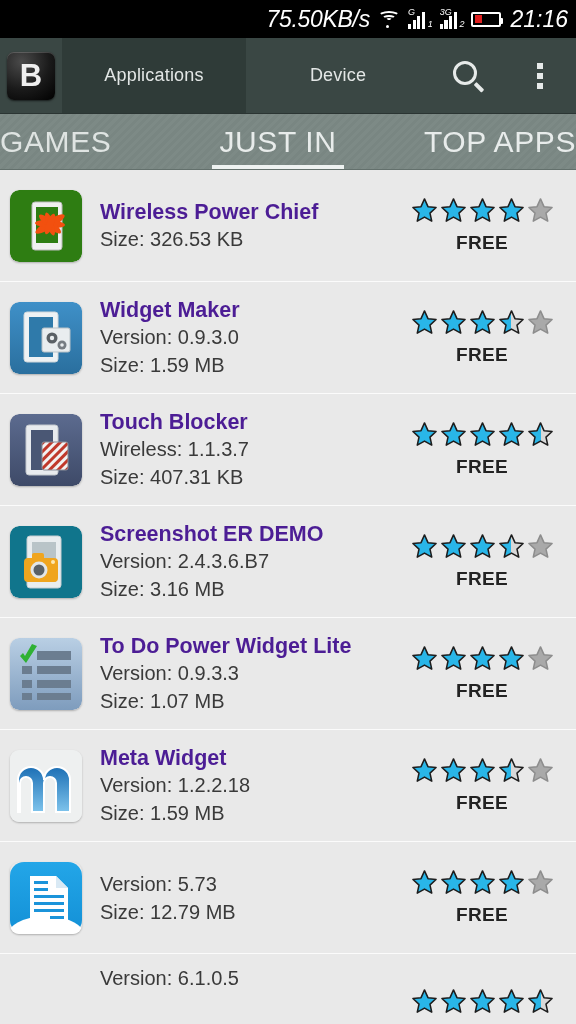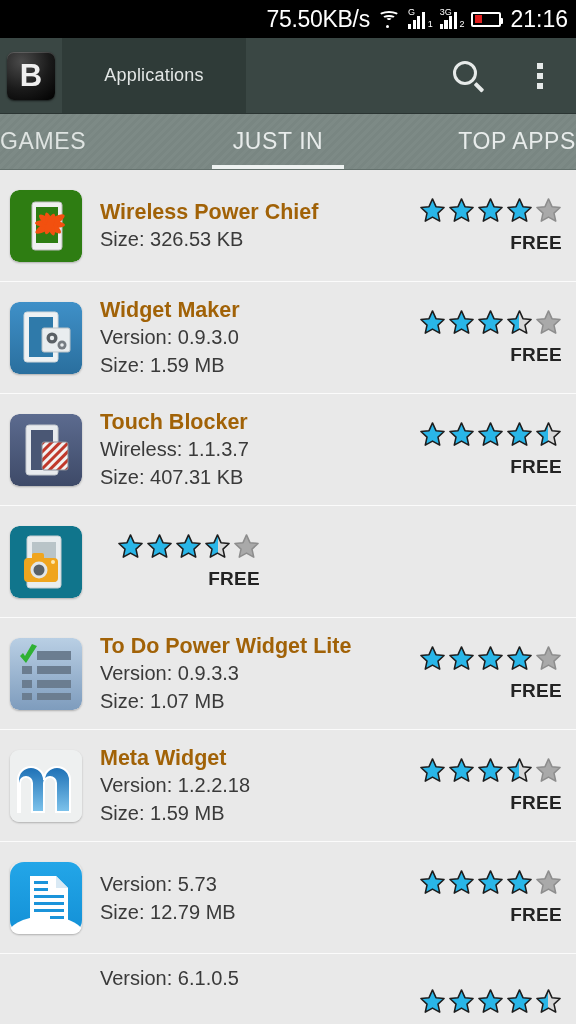--- a/index.html
+++ b/index.html
@@ -11,20 +11,21 @@
     position:relative;
   }
 
   
   .statusbar{
     height:38px; width:100%;
     background:#000;
     display:flex; align-items:center; justify-content:flex-end;
     padding:0 8px 0 0; gap:7px;
     color:#fff;
+    font-style:italic;
   }
   .net-speed{ font-size:23px; letter-spacing:-0.3px; font-weight:400; }
   .clock{ font-size:23px; letter-spacing:0px; margin-left:2px;}
 
   .sb-icon{ display:flex; align-items:flex-end; }
 
   
   .wifi{ position:relative; width:24px; height:20px; }
   .wifi .arc{ position:absolute; left:50%; transform:translateX(-50%);
       border:2.4px solid #fff; border-bottom-color:transparent;
@@ -86,21 +87,21 @@
 
   
   .tabstrip{
     height:56px; width:100%;
     background:repeating-linear-gradient(135deg,#7d8a86 0px,#7d8a86 3px,#798682 3px,#798682 6px);
     display:flex; align-items:stretch; position:relative;
     border-bottom:1px solid #63706c;
   }
   .tab{
     display:flex; align-items:center; justify-content:center;
-    color:#e8eceb; font-size:23px; letter-spacing:.6px; position:relative;
+    color:#e8eceb; font-size:30px; letter-spacing:.6px; position:relative;
   }
   .tab.t-left { flex:0 0 208px; justify-content:flex-start; padding-left:0; color:#dfe4e2;}
   .tab.t-mid  { flex:0 0 140px; }
   .tab.t-right{ flex:1 1 auto; justify-content:flex-end; padding-right:0;}
   .tab.active:after{
     content:""; position:absolute; left:4px; right:4px; bottom:0;
     height:4px; background:#eef2f1;
   }
 
   
@@ -113,25 +114,25 @@
     position:relative;
   }
   .row:before{
     content:""; position:absolute; left:0; right:0; bottom:-1px; height:1px;
     background:#fbfbfb;
   }
   .icon-box{ width:72px;height:72px; flex:none; margin-right:18px;
       border-radius:9px; overflow:hidden; position:relative;
       box-shadow:0 1px 2px rgba(0,0,0,.25);}
   .meta{ flex:1 1 auto; min-width:0; }
-  .app-title{ font-size:21.5px; font-weight:bold; color:#a16207; line-height:26px;
+  .app-title{ font-size:21.5px; font-weight:bold; color:#4c1d95; line-height:26px;
       white-space:nowrap; overflow:hidden; }
   .app-ver, .app-size{ font-size:20px; color:#3a3a3a; line-height:28px; }
   .right{ flex:none; width:160px; display:flex; flex-direction:column;
-      align-items:flex-end; justify-content:center; gap:8px;}
+      align-items:center; justify-content:center; gap:8px;}
   .stars{ display:flex; gap:2px; }
   .price{ font-size:19px; font-weight:bold; color:#232323; letter-spacing:.3px;}
 
   .star{ width:27px;height:27px; display:block; }
 
   
   .row.partial{ height:74px; align-items:flex-start; padding-top:10px; }
   .row.partial .icon-box{ margin-top:2px; }
   .row.partial .right{ justify-content:flex-start; padding-top:24px;}
 </style>
@@ -177,20 +178,23 @@
 
 <div class="actionbar">
   <div class="logo-wrap">
     <div class="logo">B</div>
   </div>
 
   <div class="ab-tab active">
     <span>Applications</span>
   </div>
 
+  <div class="ab-tab">
+    <span>Device</span>
+  </div>
 
   <div class="ab-spacer"></div>
 
   <div class="ab-btn">
     <span class="search-ic">
       <span class="ring"></span>
         <span class="handle"></span>
     </span>
   </div>
 
@@ -356,20 +360,25 @@
       <div class="icon-box"><svg viewBox="0 0 72 72" width="72" height="72">
           <rect width="72" height="72" rx="9" fill="#10758c"></rect>
           <rect x="17" y="10" width="34" height="52" rx="3" fill="#e9edef" stroke="#c6ced2"></rect>
           <rect x="22" y="16" width="24" height="40" fill="#b9c4c8"></rect>
           <rect x="14" y="32" width="34" height="24" rx="4" fill="#f0a51e"></rect>
           <rect x="22" y="27" width="12" height="7" rx="2" fill="#f0a51e"></rect>
           <circle cx="29" cy="44" r="8.5" fill="#e2e6e8"></circle>
           <circle cx="29" cy="44" r="5.5" fill="#5a6166"></circle>
           <circle cx="43" cy="36" r="2" fill="#fde8b0"></circle>
         </svg></div>
+      <div class="meta">
+        <div class="app-title">Screenshot ER DEMO</div>
+        <div class="app-ver">Version: 2.4.3.6.B7</div>
+        <div class="app-size">Size: 3.16 MB</div>
+      </div>
       <div class="right">
         <div class="stars">
           <svg class="star" viewBox="0 0 28 28" xmlns="http://www.w3.org/2000/svg">
             <polygon points="14,2 17.6,10 26,10.9 19.7,16.7 21.5,25 14,20.8 6.5,25 8.3,16.7 2,10.9 10.4,10" fill="#29b6e8" stroke="#1d1d1d" stroke-width="1.6" stroke-linejoin="round"></polygon>
           </svg>
           <svg class="star" viewBox="0 0 28 28" xmlns="http://www.w3.org/2000/svg">
             <polygon points="14,2 17.6,10 26,10.9 19.7,16.7 21.5,25 14,20.8 6.5,25 8.3,16.7 2,10.9 10.4,10" fill="#29b6e8" stroke="#1d1d1d" stroke-width="1.6" stroke-linejoin="round"></polygon>
           </svg>
           <svg class="star" viewBox="0 0 28 28" xmlns="http://www.w3.org/2000/svg">
             <polygon points="14,2 17.6,10 26,10.9 19.7,16.7 21.5,25 14,20.8 6.5,25 8.3,16.7 2,10.9 10.4,10" fill="#29b6e8" stroke="#1d1d1d" stroke-width="1.6" stroke-linejoin="round"></polygon>

